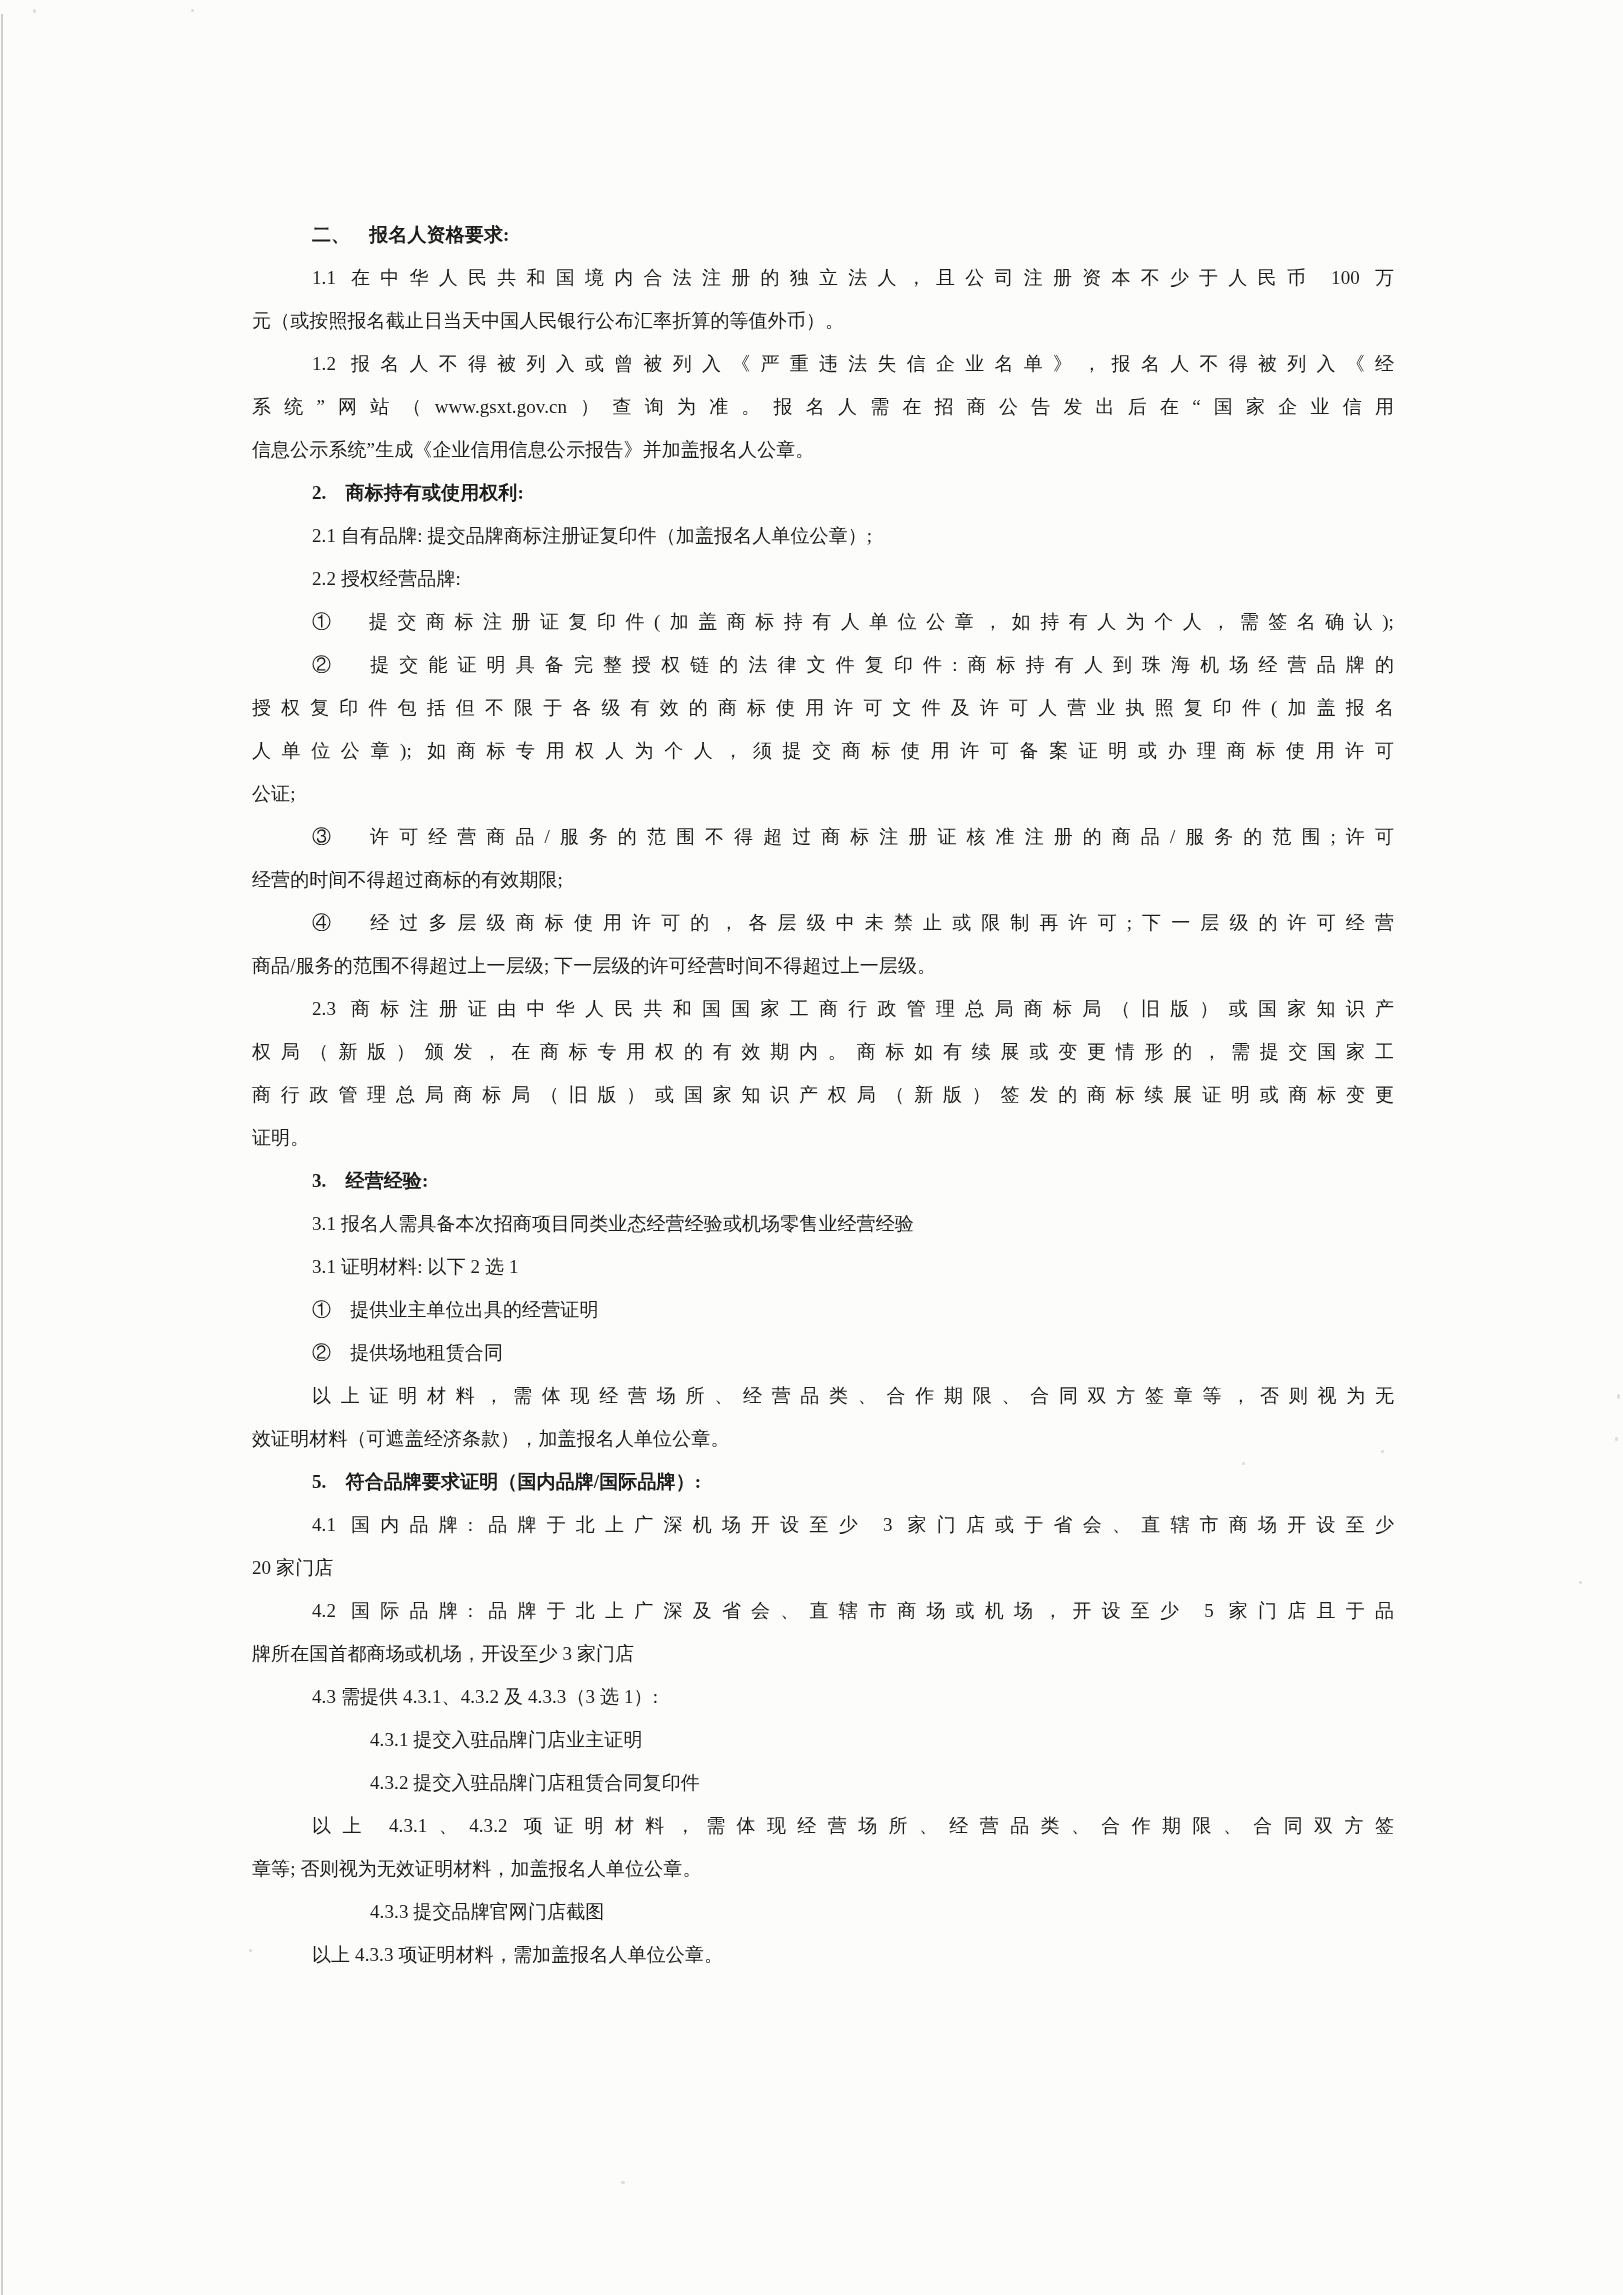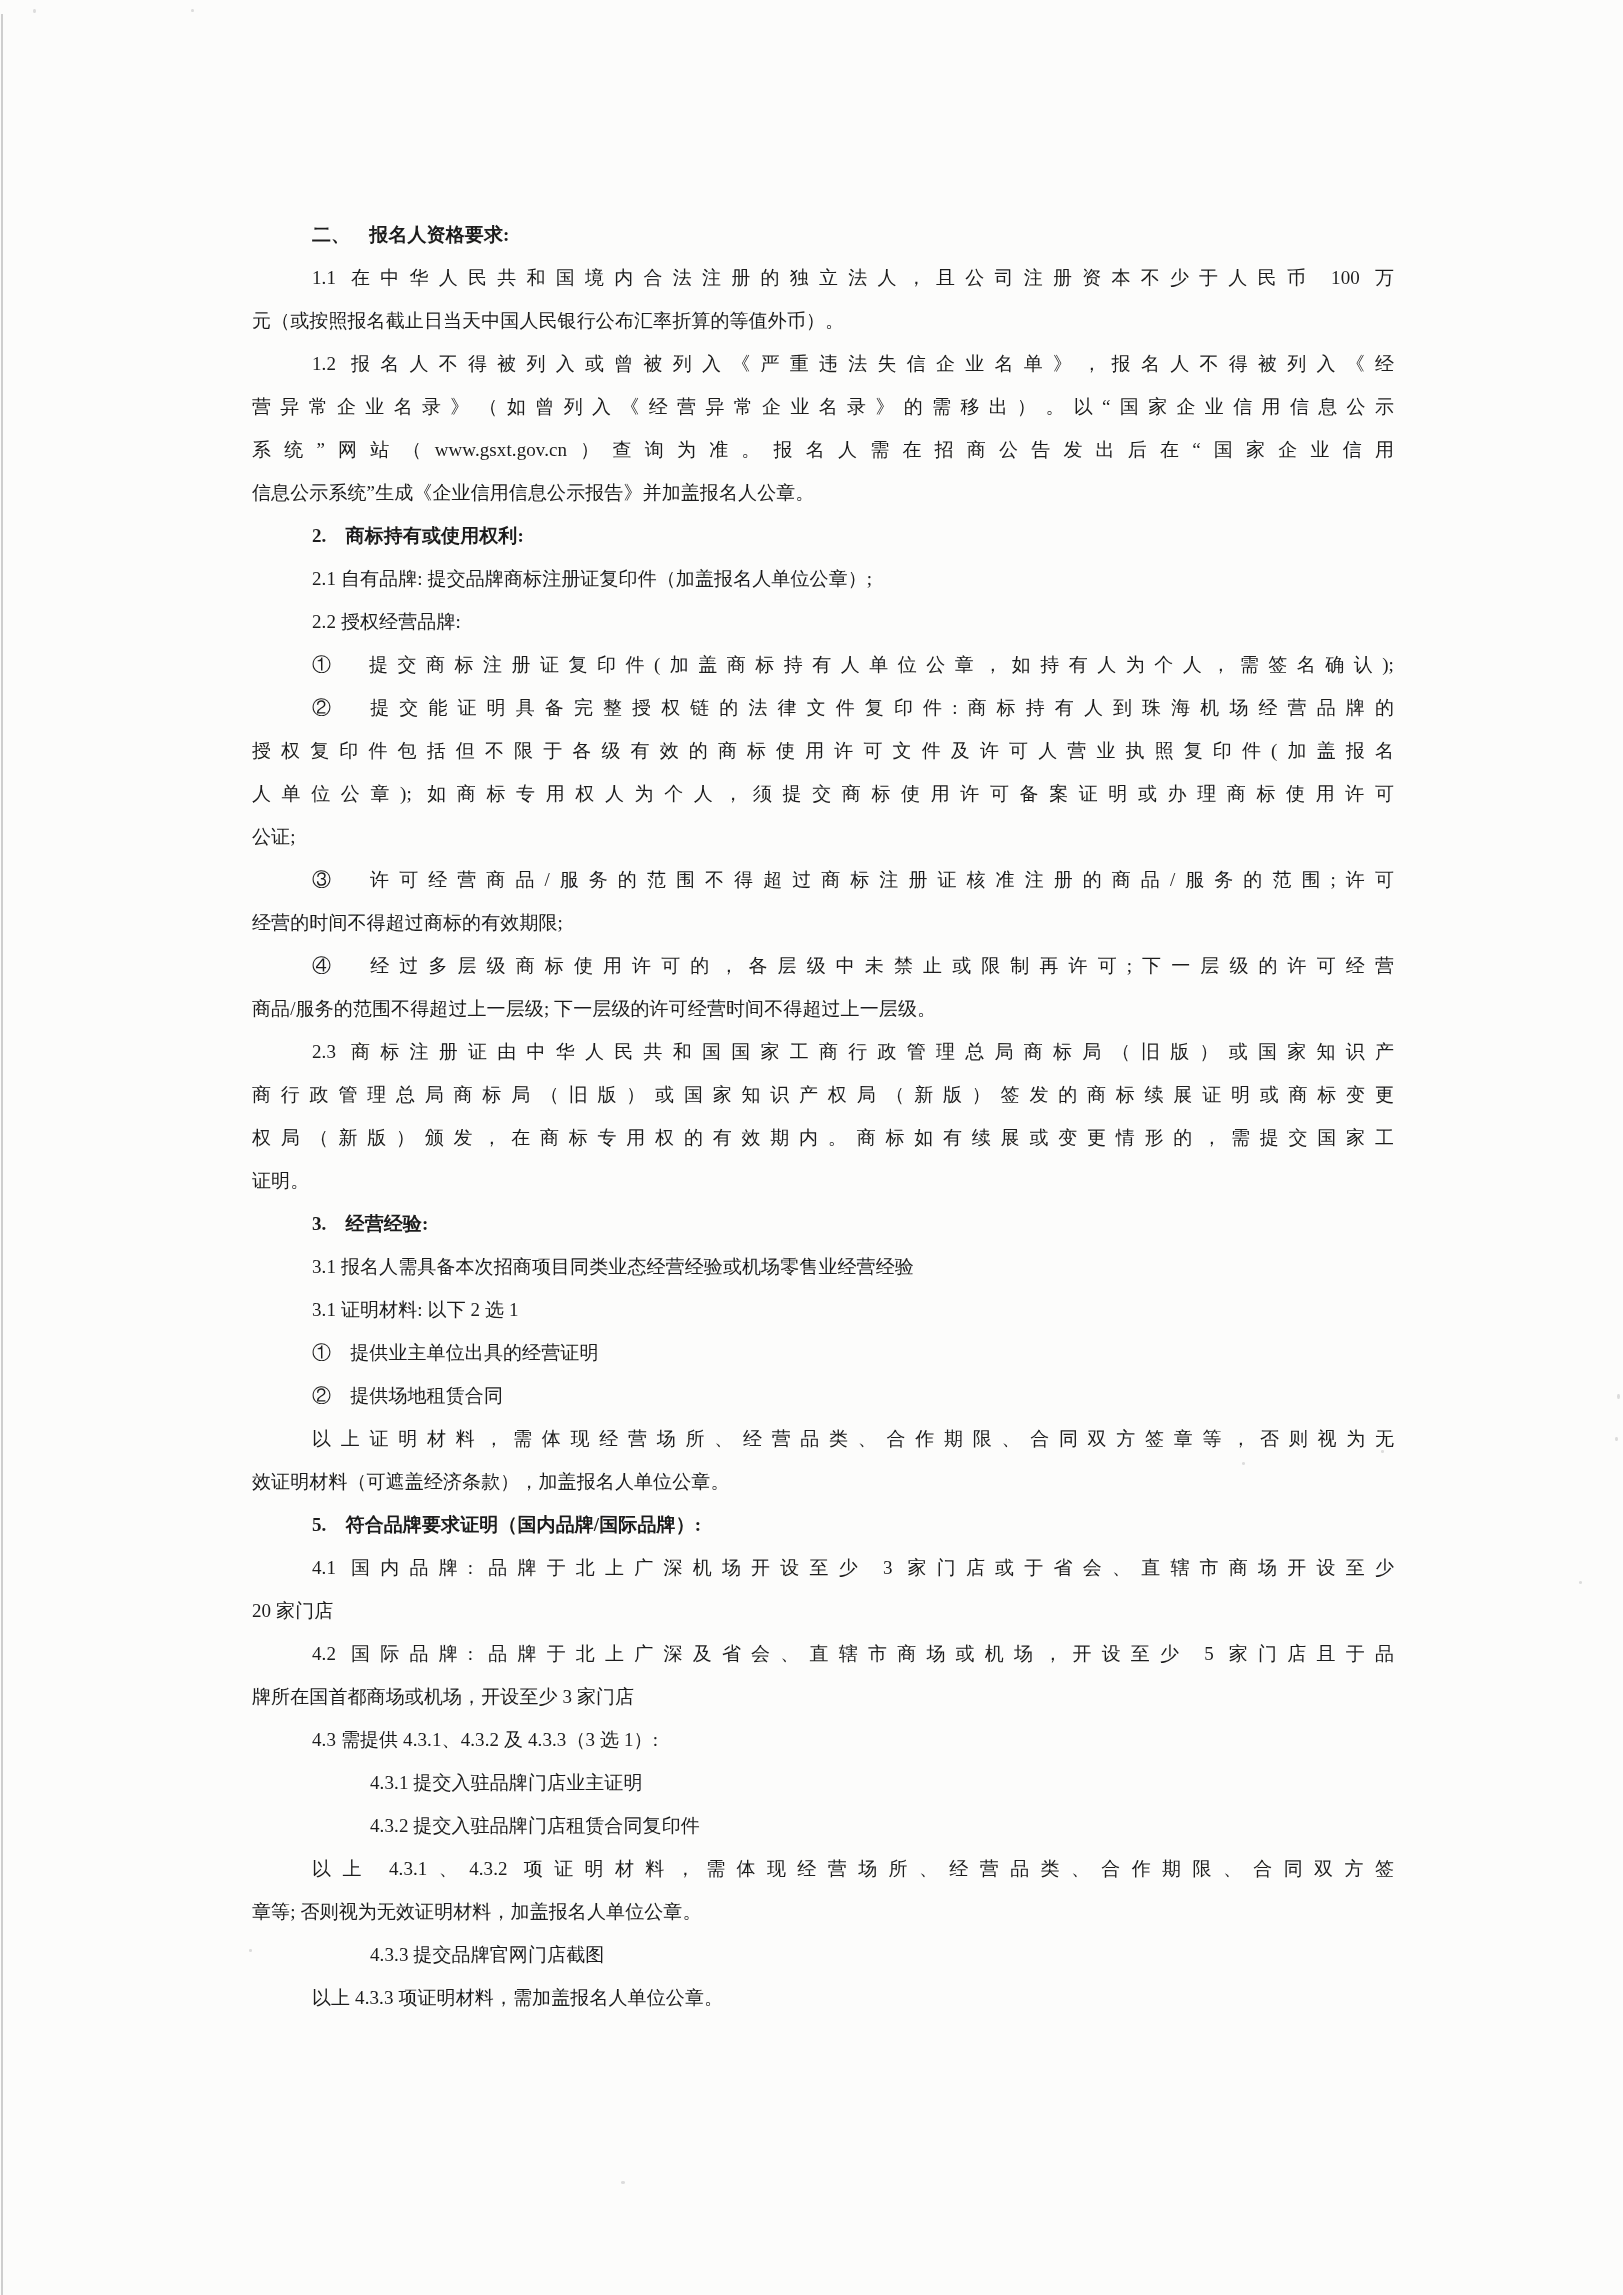--- a/index.html
+++ b/index.html
@@ -75,38 +75,37 @@
   <div class="speck" style="left:1579px;top:1581px; width:3.3px; height:2.6px;"></div>
   <div class="speck" style="left:621px; top:2181px; width:3.9px; height:2.6px;"></div>
   <div class="speck" style="left:695px;top:756px; width:2.6px; height:2.6px;"></div>
   <div class="speck" style="left:249px; top:1949px; width:2.6px; height:2.6px;"></div>
 
   <div class="content">
       <div class="line indent-2 bold">二、　报名人资格要求:</div>
       <div class="line indent-2 fill">1.1 在中华人民共和国境内合法注册的独立法人，且公司注册资本不少于人民币 100 万</div>
       <div class="line indent-0">元（或按照报名截止日当天中国人民银行公布汇率折算的等值外币）。</div>
       <div class="line indent-2 fill">1.2 报名人不得被列入或曾被列入《严重违法失信企业名单》，报名人不得被列入《经</div>
-      <div class="line indent-0 fill">营异常企业名录》（如曾列入《经营异常企业名录》的需移出）。以“国家企业信用信息公示</div>
       <div class="line indent-0 fill">系统”网站（www.gsxt.gov.cn）查询为准。报名人需在招商公告发出后在“国家企业信用</div>
       <div class="line indent-0">信息公示系统”生成《企业信用信息公示报告》并加盖报名人公章。</div>
       <div class="line indent-2 bold">2.　商标持有或使用权利:</div>
       <div class="line indent-2">2.1 自有品牌: 提交品牌商标注册证复印件（加盖报名人单位公章）;</div>
       <div class="line indent-2">2.2 授权经营品牌:</div>
       <div class="line indent-2 fill">①　提交商标注册证复印件(加盖商标持有人单位公章，如持有人为个人，需签名确认);</div>
       <div class="line indent-2 fill">②　提交能证明具备完整授权链的法律文件复印件:商标持有人到珠海机场经营品牌的</div>
       <div class="line indent-0 fill">授权复印件包括但不限于各级有效的商标使用许可文件及许可人营业执照复印件(加盖报名</div>
       <div class="line indent-0 fill">人单位公章); 如商标专用权人为个人，须提交商标使用许可备案证明或办理商标使用许可</div>
       <div class="line indent-0">公证;</div>
       <div class="line indent-2 fill">③　许可经营商品/服务的范围不得超过商标注册证核准注册的商品/服务的范围;许可</div>
       <div class="line indent-0">经营的时间不得超过商标的有效期限;</div>
       <div class="line indent-2 fill">④　经过多层级商标使用许可的，各层级中未禁止或限制再许可;下一层级的许可经营</div>
       <div class="line indent-0">商品/服务的范围不得超过上一层级; 下一层级的许可经营时间不得超过上一层级。</div>
       <div class="line indent-2 fill">2.3 商标注册证由中华人民共和国国家工商行政管理总局商标局（旧版）或国家知识产</div>
+      <div class="line indent-0 fill">权局（新版）颁发，在商标专用权的有效期内。商标如有续展或变更情形的，需提交国家工</div>
       <div class="line indent-0 fill">商行政管理总局商标局（旧版）或国家知识产权局（新版）签发的商标续展证明或商标变更</div>
-      <div class="line indent-0 fill">权局（新版）颁发，在商标专用权的有效期内。商标如有续展或变更情形的，需提交国家工</div>
       <div class="line indent-0">证明。</div>
       <div class="line indent-2 bold">3.　经营经验:</div>
       <div class="line indent-2">3.1 报名人需具备本次招商项目同类业态经营经验或机场零售业经营经验</div>
       <div class="line indent-2">3.1 证明材料: 以下 2 选 1</div>
       <div class="line indent-2">①　提供业主单位出具的经营证明</div>
       <div class="line indent-2">②　提供场地租赁合同</div>
       <div class="line indent-2 fill">以上证明材料，需体现经营场所、经营品类、合作期限、合同双方签章等，否则视为无</div>
       <div class="line indent-0">效证明材料（可遮盖经济条款），加盖报名人单位公章。</div>
       <div class="line indent-2 bold">5.　符合品牌要求证明（国内品牌/国际品牌）:</div>
       <div class="line indent-2 fill">4.1 国内品牌: 品牌于北上广深机场开设至少 3 家门店或于省会、直辖市商场开设至少</div>

